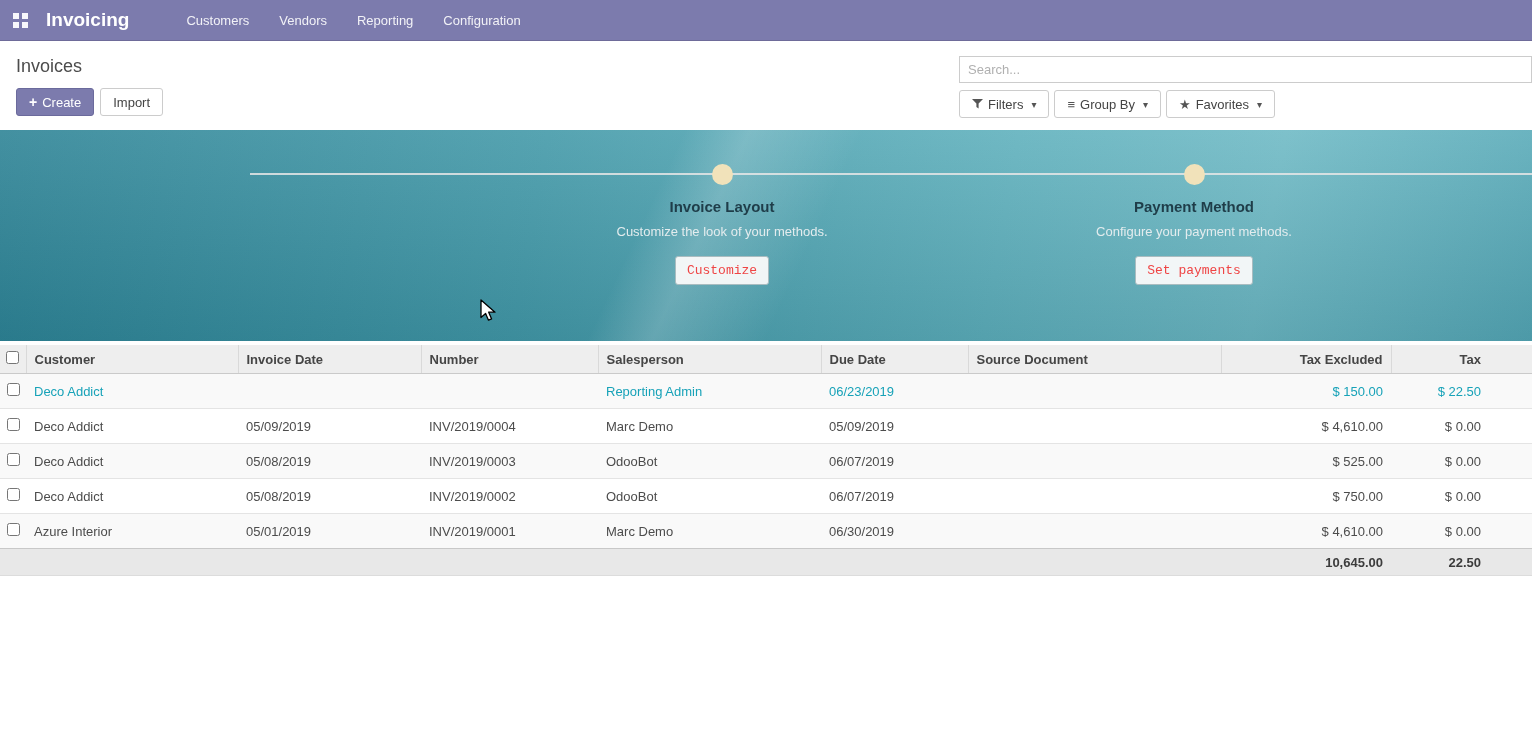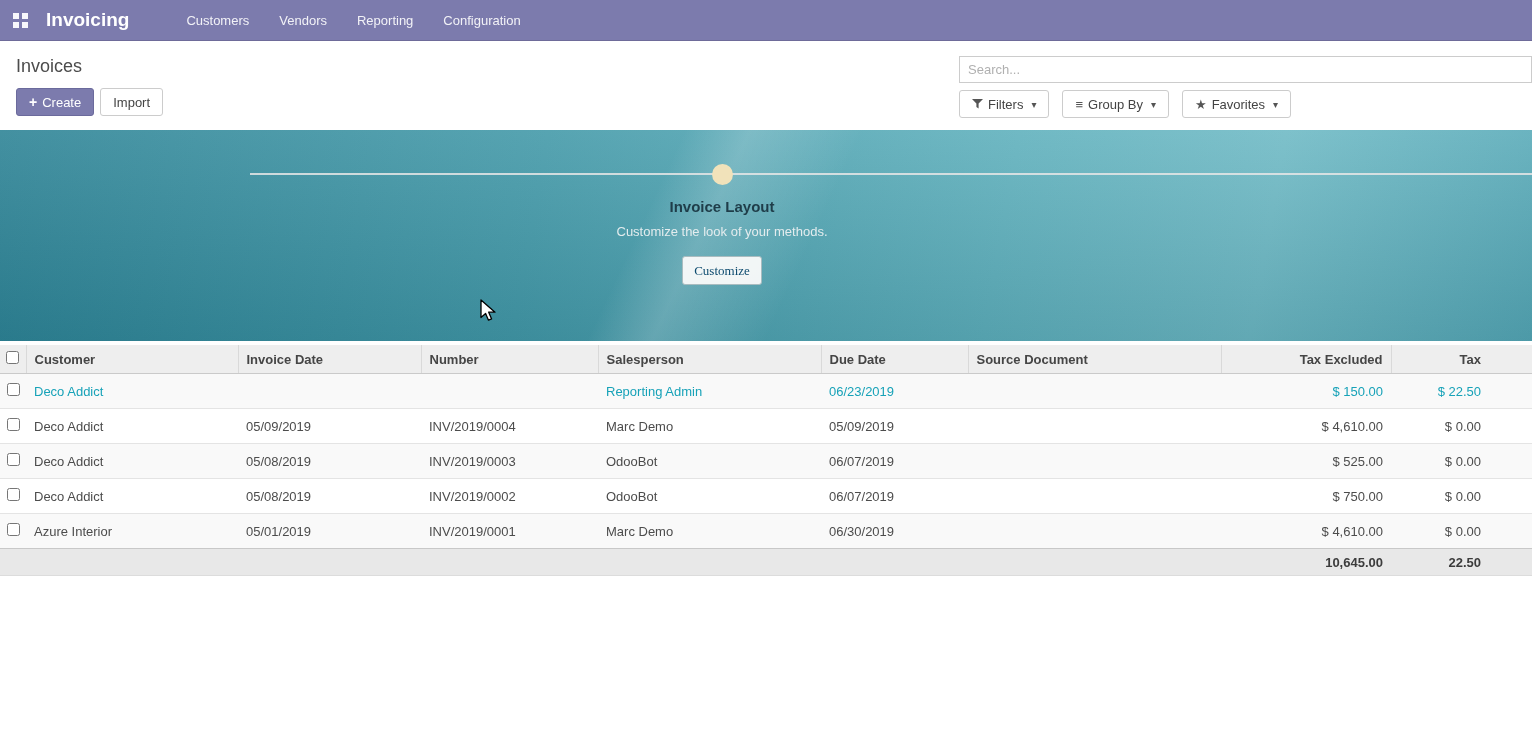--- a/index.html
+++ b/index.html
@@ -68,21 +68,21 @@
   .search-input {
     width: 100%; height: 27px;
     border: 1px solid #ccc;
     padding: 0 8px;
     font-size: 13px;
     color: #4c4c4c;
     outline: none;
     font-family: "Liberation Sans", sans-serif;
   }
   .search-input::placeholder { color: #b0b0b0; }
-  .search-btn-row { display:flex; gap:13px; margin-top: 7px; }
+  .search-btn-row { display:flex; gap:5px; margin-top: 7px; }
   .caret { font-size: 10px; color: #555; margin-left: 3px; }
   .icon-glyph { color:#555; }
   .funnel-icon { display:inline-block; }
 
   
   .onboarding {
     position: relative;
     height: 211px;
     background:
       linear-gradient(115deg, rgba(255,255,255,0) 42%, rgba(255,255,255,0.18) 46%, rgba(255,255,255,0) 53%),
@@ -126,23 +126,23 @@
     color: #e3ecee;
   }
   .step-btn {
     margin-top: 15px;
     height: 29px;
     padding: 0 11px;
     font-size: 13px;
     border-radius: 3px;
     border: 1px solid #a9bcc0;
     background: rgba(250,250,250,0.95);
-    color: #0c4a6e;
-    cursor: pointer;
-    font-family: Liberation Serif, serif;
+    color: #ef4444;
+    cursor: pointer;
+    font-family: Liberation Mono, monospace;
   }
 
   
   .list-table {
     width: 1532px;
     border-collapse: collapse;
     margin-top: 4px;
     table-layout: fixed;
     border-radius: 8px;
   }
@@ -256,20 +256,26 @@
   <div class="progress-line"></div>
 
 
   <div class="ob-step ob-step-2">
     <div class="step-circle"></div>
     <div class="step-title">Invoice Layout</div>
     <div class="step-desc">Customize the look of your methods.</div>
     <button class="step-btn">Customize</button>
   </div>
 
+  <div class="ob-step ob-step-3">
+    <div class="step-circle"></div>
+    <div class="step-title">Payment Method</div>
+    <div class="step-desc">Configure your payment methods.</div>
+    <button class="step-btn">Set payments</button>
+  </div>
 </section>
 
 <table class="list-table">
   <colgroup>
     <col style="width:26px">
       <col style="width:212px">
       <col style="width:183px">
       <col style="width:177px">
     <col style="width:223px">
       <col style="width:147px">

